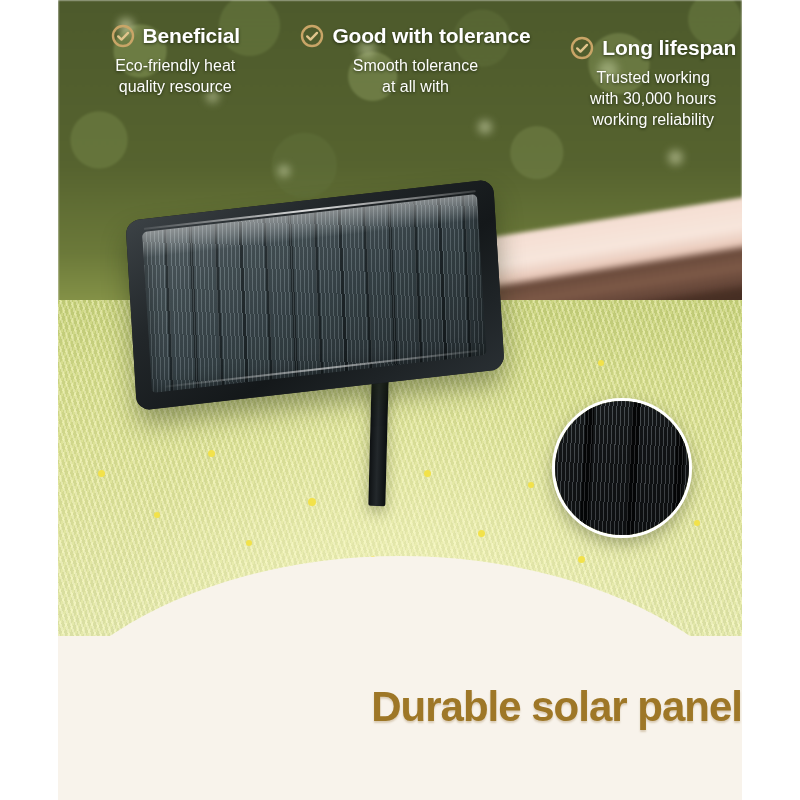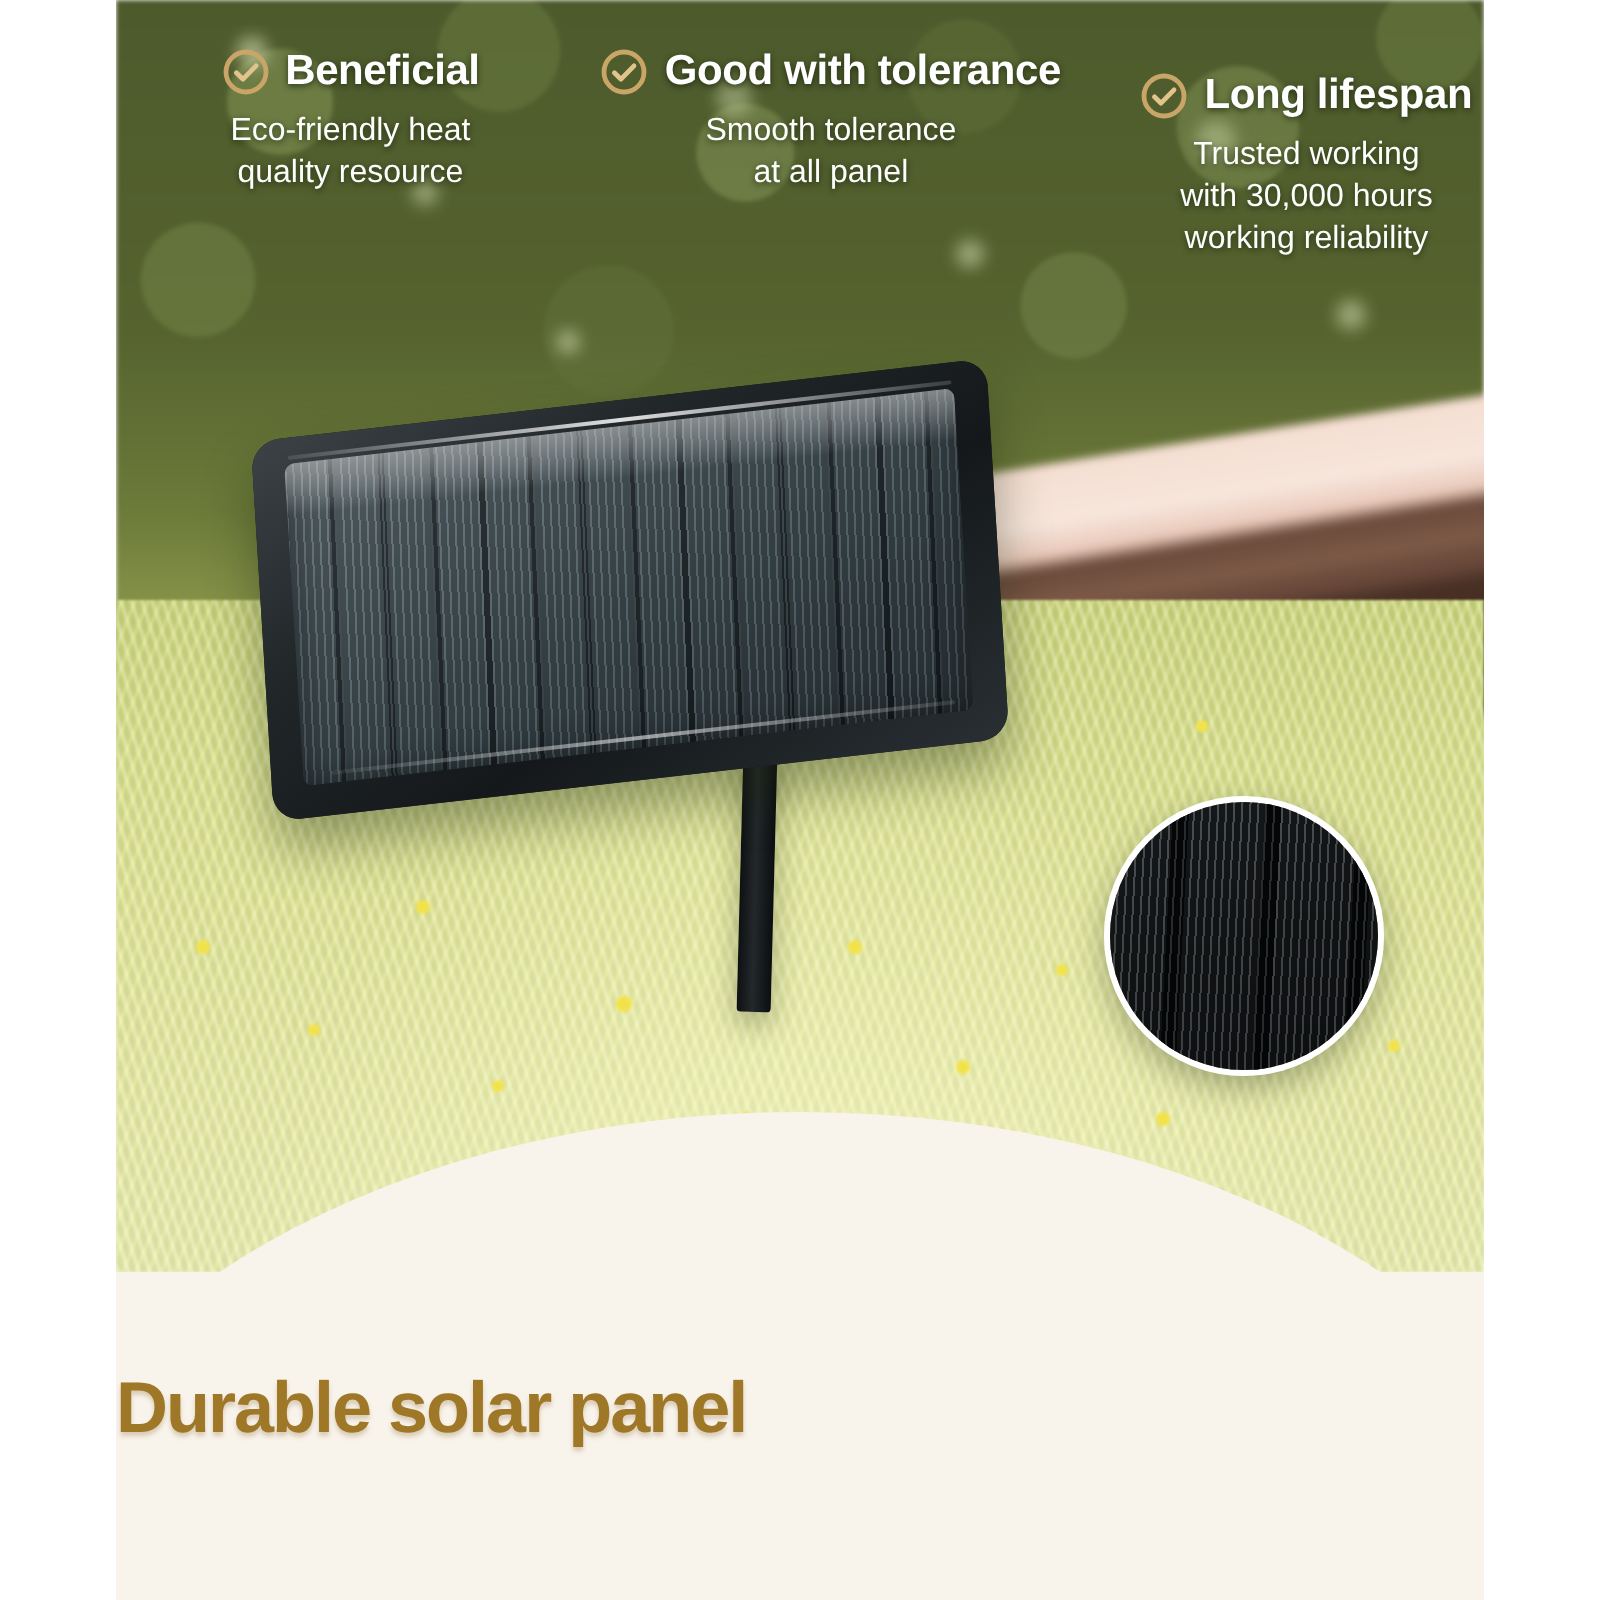--- a/index.html
+++ b/index.html
@@ -105,22 +105,22 @@
   .f3{width:200px;margin-left:10px;margin-top:12px;}
   .f-head{display:flex;align-items:center;justify-content:center;gap:8px;
      margin-bottom:7px;}
   .f-title{font-size:21px;font-weight:bold;letter-spacing:-.2px;color:#ffffff;
      text-shadow:0 1px 3px rgba(20,30,10,.75);white-space:nowrap;}
   .f-desc{font-size:16px;line-height:21px;color:#fdfdfb;
      text-shadow:0 1px 3px rgba(20,30,10,.75);}
   .check{width:24px;height:24px;flex:0 0 24px;}
 
   
-  .headline{position:absolute;left:58px;top:683px;width:684px;text-align:left;
-     font-size:36px;font-weight:bold;letter-spacing:-1px;color:#9e7727;
+  .headline{position:absolute;left:58px;top:683px;width:684px;text-align:right;
+     font-size:42px;font-weight:bold;letter-spacing:-1px;color:#9e7727;
      text-shadow:0 2px 2px rgba(160,130,80,.35);}
 </style>
 </head>
 <body>
 
 <div class="canvas">
 
   <div class="beige-band"></div>
 
   <div class="photo">
@@ -191,21 +191,21 @@
     <div class="feature f2">
       <div class="f-head">
         <svg class="check" viewBox="0 0 24 24">
           <circle cx="12" cy="12" r="10" fill="none" stroke="#c9a567" stroke-width="2.4"></circle>
           <path d="M7.2 12.4 L10.5 15.6 L17 8.9" fill="none" stroke="#e0c48c" stroke-width="2.4" stroke-linecap="round" stroke-linejoin="round"></path>
         </svg>
         <span class="f-title">Good with tolerance</span>
       </div>
       <div class="f-desc">
         <div>Smooth tolerance</div>
-        <div>at all panel</div>
+        <div>at all with</div>
       </div>
     </div>
 
     <div class="feature f3">
       <div class="f-head">
         <svg class="check" viewBox="0 0 24 24">
           <circle cx="12" cy="12" r="10" fill="none" stroke="#c9a567" stroke-width="2.4"></circle>
           <path d="M7.2 12.4 L10.5 15.6 L17 8.9" fill="none" stroke="#e0c48c" stroke-width="2.4" stroke-linecap="round" stroke-linejoin="round"></path>
         </svg>
         <span class="f-title">Long lifespan</span>

